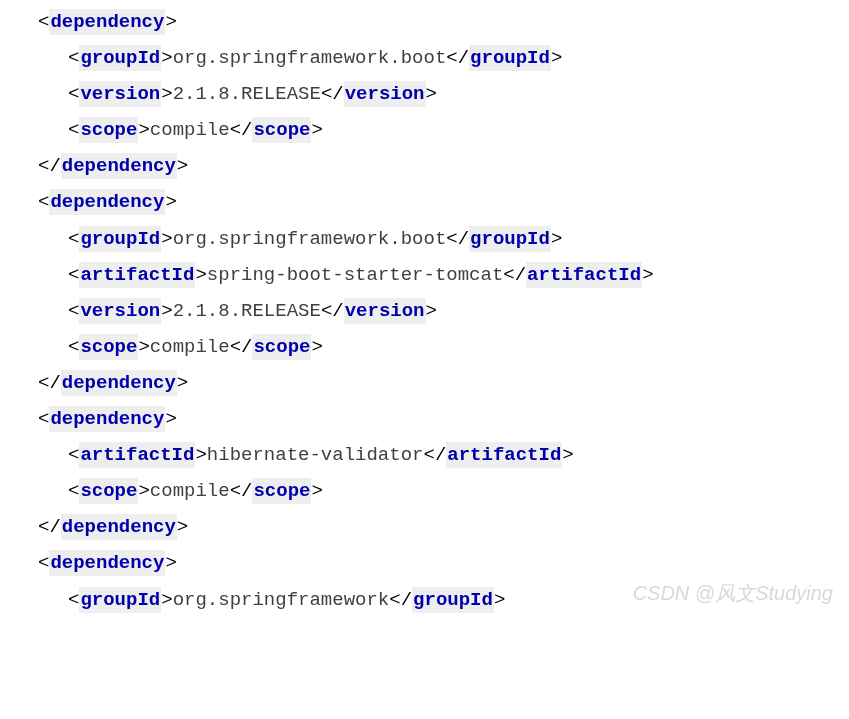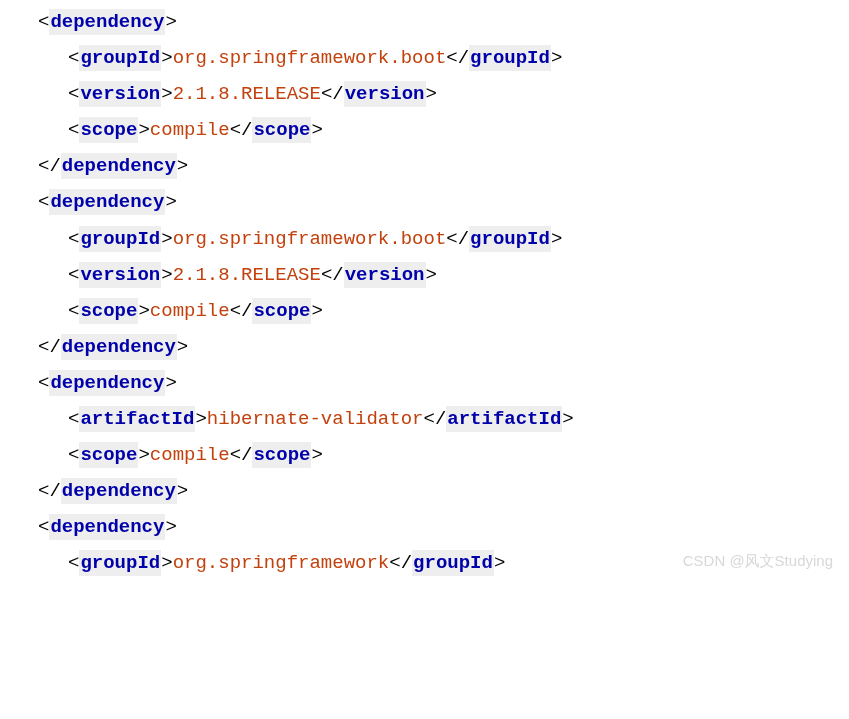--- a/index.html
+++ b/index.html
@@ -30,43 +30,45 @@
     .bracket {
       color: #000000;
     }
     .tag {
       color: #0000aa;
       font-weight: bold;
       background-color: #eeeeee;
       padding: 2px 1px;
     }
     .txt {
-      color: #c2410c;
+      color: #404040;
     }
     .watermark {
       position: absolute;
       bottom: 10px;
       right: 16px;
       color: #d8d8d8;
-      font-size: 15px;
+      font-size: 20px;
       font-family: -apple-system, "Segoe UI", sans-serif;
       pointer-events: none;
+      font-style: italic;
     }
   </style>
 </head>
 <body>
 
 <div id="code-container">
     <div class="line indent-1"><span class="bracket">&lt;</span><span class="tag">dependency</span><span class="bracket">&gt;</span></div>
     <div class="line indent-2"><span class="bracket">&lt;</span><span class="tag">groupId</span><span class="bracket">&gt;</span><span class="txt">org.springframework.boot</span><span class="bracket">&lt;/</span><span class="tag">groupId</span><span class="bracket">&gt;</span></div>
     <div class="line indent-2"><span class="bracket">&lt;</span><span class="tag">version</span><span class="bracket">&gt;</span><span class="txt">2.1.8.RELEASE</span><span class="bracket">&lt;/</span><span class="tag">version</span><span class="bracket">&gt;</span></div>
     <div class="line indent-2"><span class="bracket">&lt;</span><span class="tag">scope</span><span class="bracket">&gt;</span><span class="txt">compile</span><span class="bracket">&lt;/</span><span class="tag">scope</span><span class="bracket">&gt;</span></div>
     <div class="line indent-1"><span class="bracket">&lt;/</span><span class="tag">dependency</span><span class="bracket">&gt;</span></div>
     <div class="line indent-1"><span class="bracket">&lt;</span><span class="tag">dependency</span><span class="bracket">&gt;</span></div>
     <div class="line indent-2"><span class="bracket">&lt;</span><span class="tag">groupId</span><span class="bracket">&gt;</span><span class="txt">org.springframework.boot</span><span class="bracket">&lt;/</span><span class="tag">groupId</span><span class="bracket">&gt;</span></div>
+    <div class="line indent-2"><span class="bracket">&lt;</span><span class="tag">artifactId</span><span class="bracket">&gt;</span><span class="txt">spring-boot-starter-tomcat</span><span class="bracket">&lt;/</span><span class="tag">artifactId</span><span class="bracket">&gt;</span></div>
     <div class="line indent-2"><span class="bracket">&lt;</span><span class="tag">version</span><span class="bracket">&gt;</span><span class="txt">2.1.8.RELEASE</span><span class="bracket">&lt;/</span><span class="tag">version</span><span class="bracket">&gt;</span></div>
     <div class="line indent-2"><span class="bracket">&lt;</span><span class="tag">scope</span><span class="bracket">&gt;</span><span class="txt">compile</span><span class="bracket">&lt;/</span><span class="tag">scope</span><span class="bracket">&gt;</span></div>
     <div class="line indent-1"><span class="bracket">&lt;/</span><span class="tag">dependency</span><span class="bracket">&gt;</span></div>
     <div class="line indent-1"><span class="bracket">&lt;</span><span class="tag">dependency</span><span class="bracket">&gt;</span></div>
     <div class="line indent-2"><span class="bracket">&lt;</span><span class="tag">artifactId</span><span class="bracket">&gt;</span><span class="txt">hibernate-validator</span><span class="bracket">&lt;/</span><span class="tag">artifactId</span><span class="bracket">&gt;</span></div>
     <div class="line indent-2"><span class="bracket">&lt;</span><span class="tag">scope</span><span class="bracket">&gt;</span><span class="txt">compile</span><span class="bracket">&lt;/</span><span class="tag">scope</span><span class="bracket">&gt;</span></div>
     <div class="line indent-1"><span class="bracket">&lt;/</span><span class="tag">dependency</span><span class="bracket">&gt;</span></div>
     <div class="line indent-1"><span class="bracket">&lt;</span><span class="tag">dependency</span><span class="bracket">&gt;</span></div>
     <div class="line indent-2"><span class="bracket">&lt;</span><span class="tag">groupId</span><span class="bracket">&gt;</span><span class="txt">org.springframework</span><span class="bracket">&lt;/</span><span class="tag">groupId</span><span class="bracket">&gt;</span></div>
   </div>

